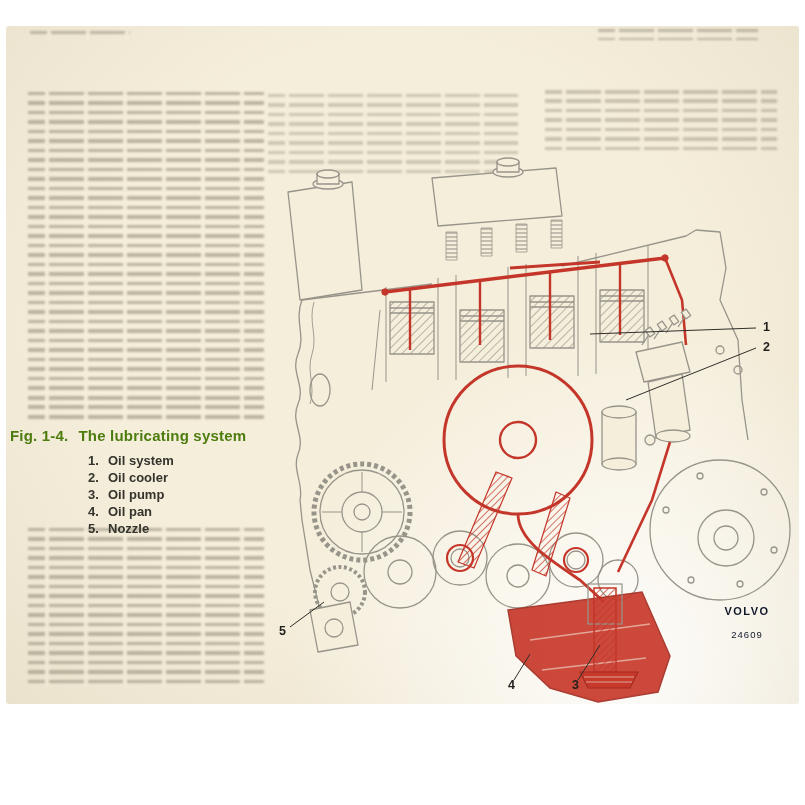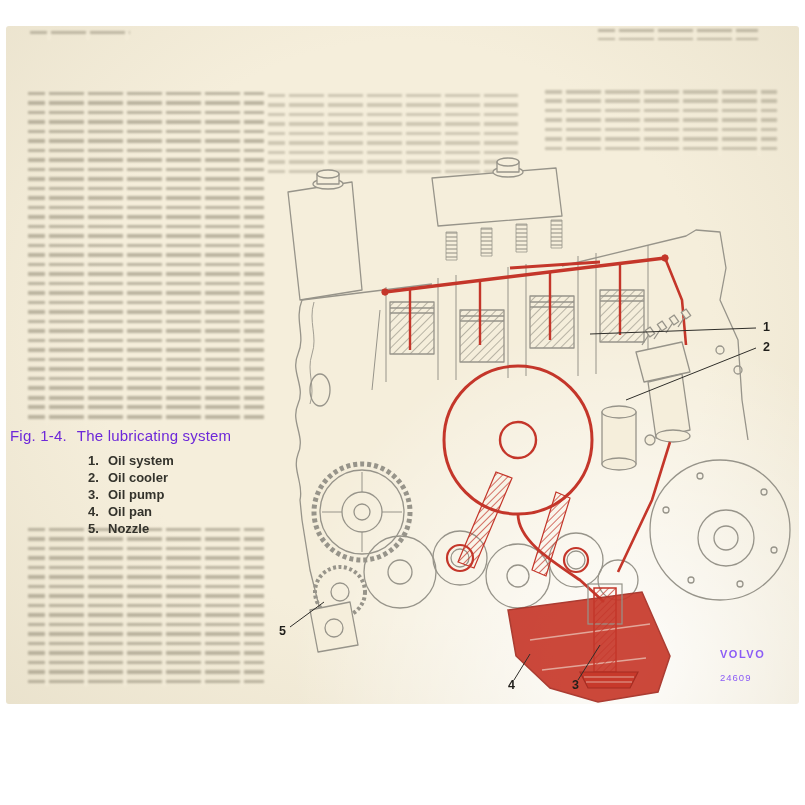--- a/index.html
+++ b/index.html
@@ -14,31 +14,31 @@
          background:
            repeating-linear-gradient(to right, rgba(245,238,219,0) 0 17px, rgba(245,238,219,.95) 17px 21px, rgba(245,238,219,0) 21px 39px),
            repeating-linear-gradient(to bottom, #8d8672 0 3.5px, transparent 3.5px 9.5px);}
   .g1{left:28px;top:92px;width:236px;height:332px;}
   .g2{left:28px;top:528px;width:236px;height:158px;}
   .g3{left:268px;top:94px;width:250px;height:84px;opacity:.38;}
   .g4{left:545px;top:90px;width:232px;height:66px;opacity:.42;}
   .g5{left:30px;top:31px;width:100px;height:9px;opacity:.5;}
   .g6{left:598px;top:29px;width:160px;height:11px;opacity:.5;}
   .diagram{position:absolute;left:250px;top:140px;z-index:2;}
-  .caption{position:absolute;left:10px;top:427px;z-index:3;font-size:15px;font-weight:normal;
-           color:#6d28d9;letter-spacing:.2px;}
+  .caption{position:absolute;left:10px;top:427px;z-index:3;font-size:15px;font-weight:bold;
+           color:#4d7c0f;letter-spacing:.2px;}
   .caption .pfx{margin-right:10px;}
   .legend{position:absolute;left:88px;top:452px;z-index:3;font-size:13px;font-weight:bold;
           color:#34332c;line-height:17px;}
   .legend-row{display:flex;}
   .ln{width:20px;}
   .callout{position:absolute;z-index:3;font-size:12.5px;font-weight:bold;color:#201f1b;}
   .c1{left:763px;top:320px;} .c2{left:763px;top:340px;}
   .c3{left:572px;top:678px;} .c4{left:508px;top:678px;} .c5{left:279px;top:624px;}
-  .brand{position:absolute;left:720px;top:648px;width:54px;z-index:3;color:#8b5cf6;}
+  .brand{position:absolute;left:720px;top:605px;width:54px;text-align:center;z-index:3;color:#0f172a;}
   .brand-name{font-size:11px;font-weight:bold;letter-spacing:1.5px;}
   .brand-code{font-size:9.5px;letter-spacing:1px;margin-top:12px;}
 </style>
 </head>
 <body>
 
 <div class="page">
   <div class="paper"></div>
 
   <div class="ghost g5"></div>

